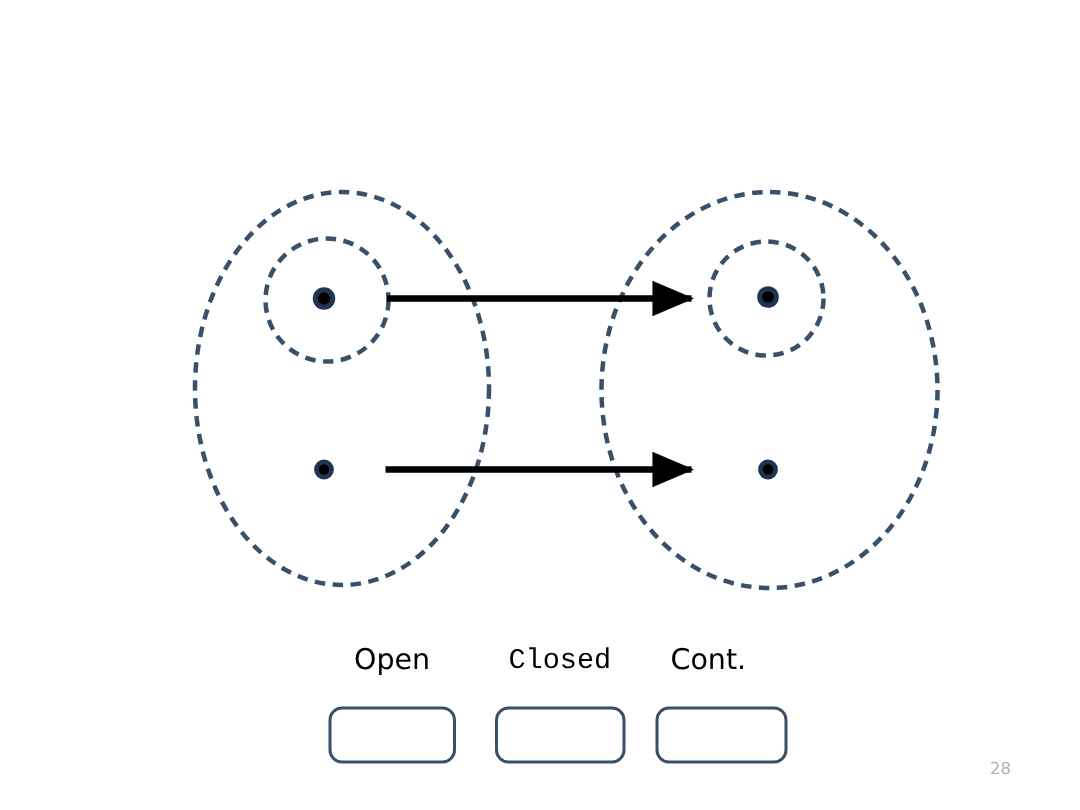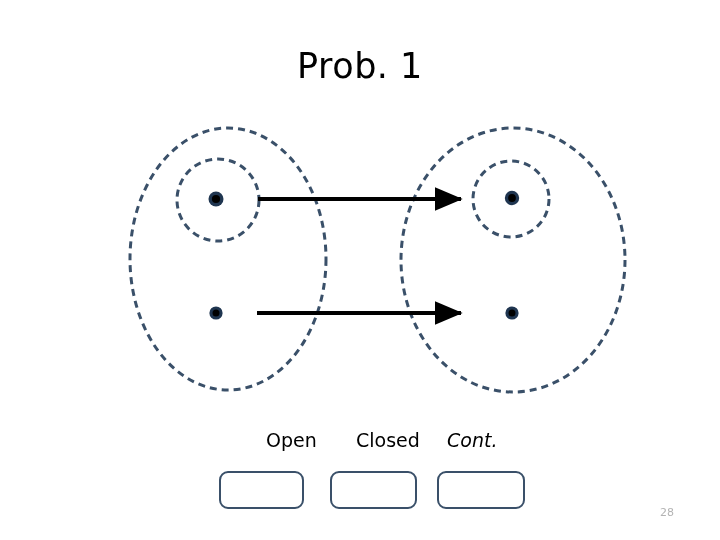--- a/index.html
+++ b/index.html
@@ -41,23 +41,23 @@
     height: 540px;
   }
   .legend-label {
     position: absolute;
     font-size: 19px;
     color: #000000;
     font-family: "DejaVu Sans", sans-serif;
     white-space: nowrap;
     line-height: 22px;
   }
-  #label-open   { left: 236px; top: 429px; margin-left: 30px; }
-  #label-closed { left: 356px; top: 429px; }
-  #label-cont   { left: 447px; top: 429px; font-style: italic; }
+  #label-open   { left: 236px; top: 429px; }
+  #label-closed { left: 339px; top: 429px; font-family: Liberation Mono, monospace; }
+  #label-cont   { left: 447px; top: 429px; }
 
   .answer-box {
     position: absolute;
     box-sizing: border-box;
     border: 2.5px solid #3a5069;
     border-radius: 9px;
     background: #ffffff;
     top: 471px;
     height: 38px;
   }
@@ -72,21 +72,20 @@
     font-size: 11px;
     color: #b3b3b3;
     font-family: "DejaVu Sans", sans-serif;
   }
 </style>
 </head>
 <body>
 
 <div id="slide">
 
-  <div id="slide-title">Prob. 1</div>
 
   <svg id="diagram-svg" viewBox="0 0 720 540">
 
     <ellipse cx="228" cy="259" rx="98" ry="131" fill="none" stroke="#3a5069" stroke-width="3" stroke-dasharray="7 5" stroke-linecap="butt"></ellipse>
 
     <circle cx="218" cy="200" r="41" fill="none" stroke="#3a5069" stroke-width="3" stroke-dasharray="7 5" stroke-linecap="butt"></circle>
 
     <ellipse cx="513" cy="260" rx="112" ry="132" fill="none" stroke="#3a5069" stroke-width="3" stroke-dasharray="7 5" stroke-linecap="butt"></ellipse>
 
     <circle cx="511" cy="199" r="38" fill="none" stroke="#3a5069" stroke-width="3" stroke-dasharray="7 5" stroke-linecap="butt"></circle>

